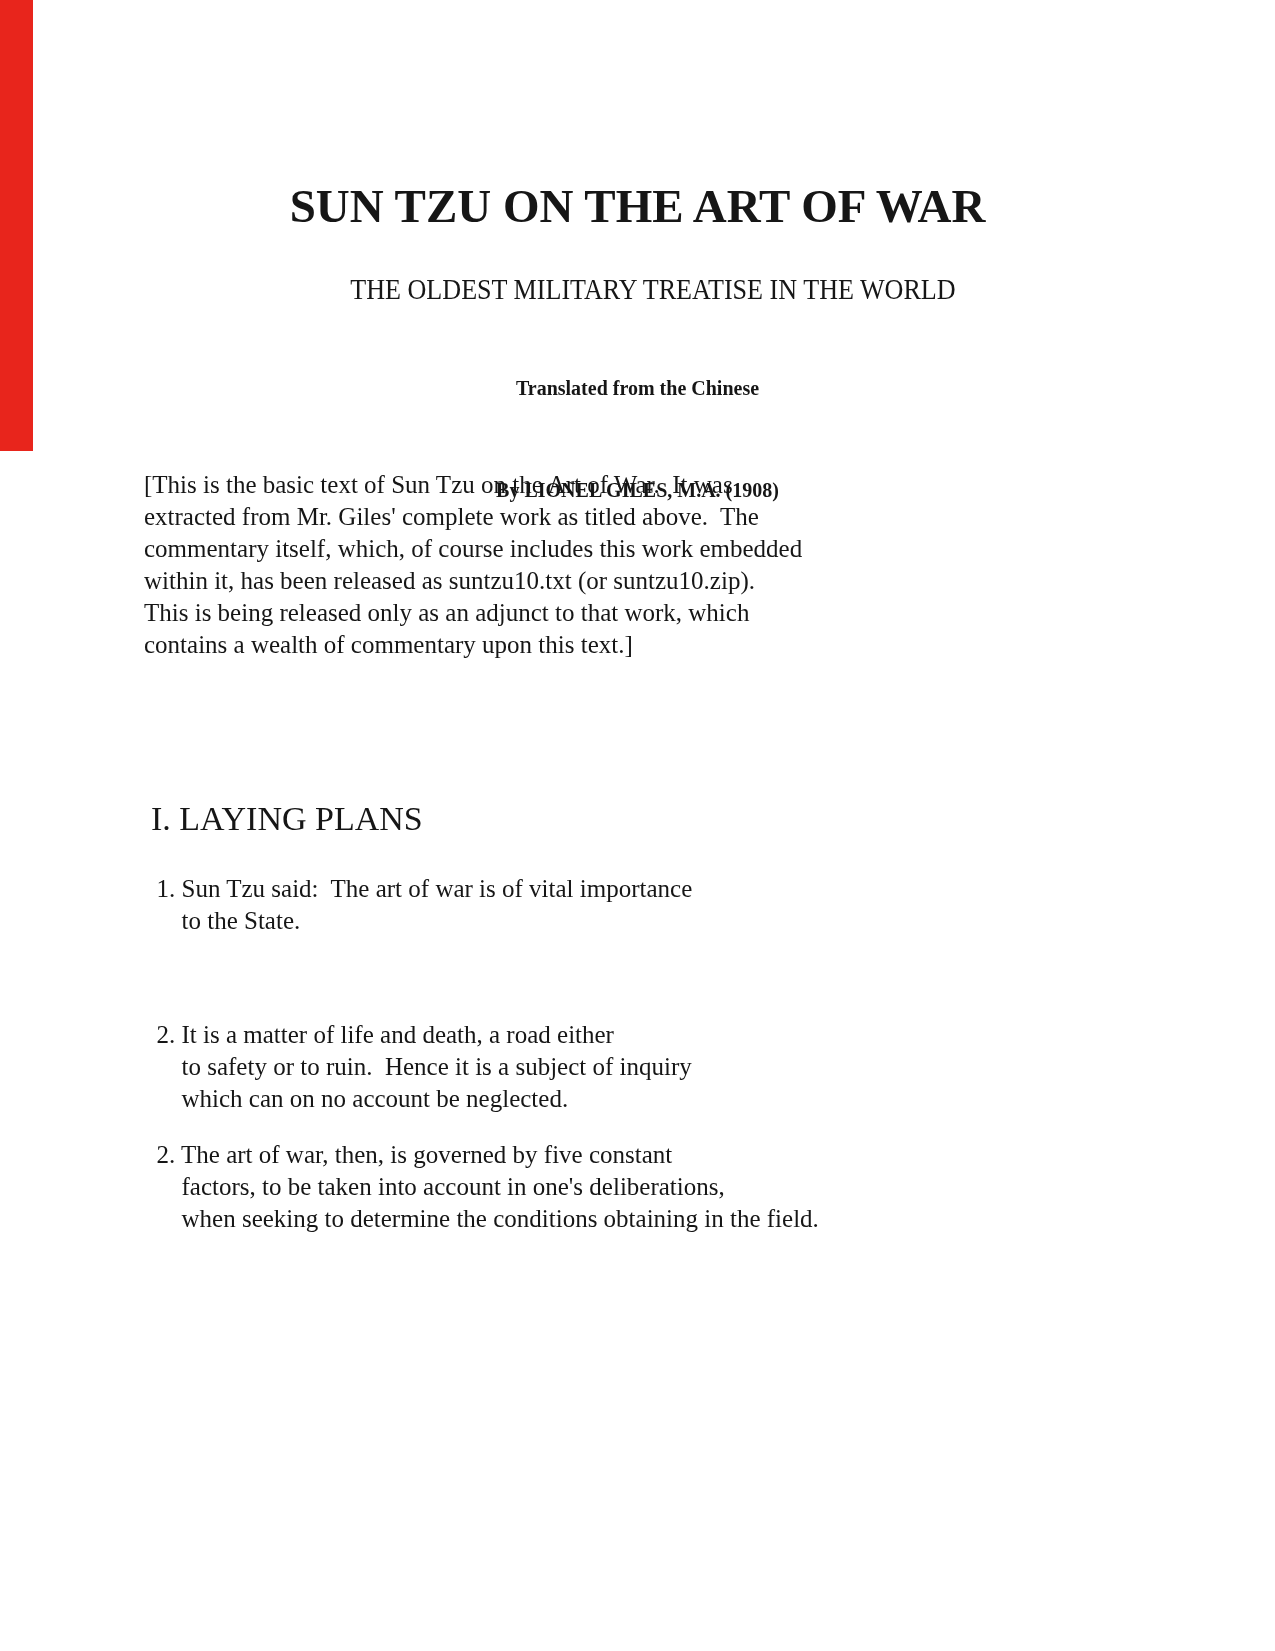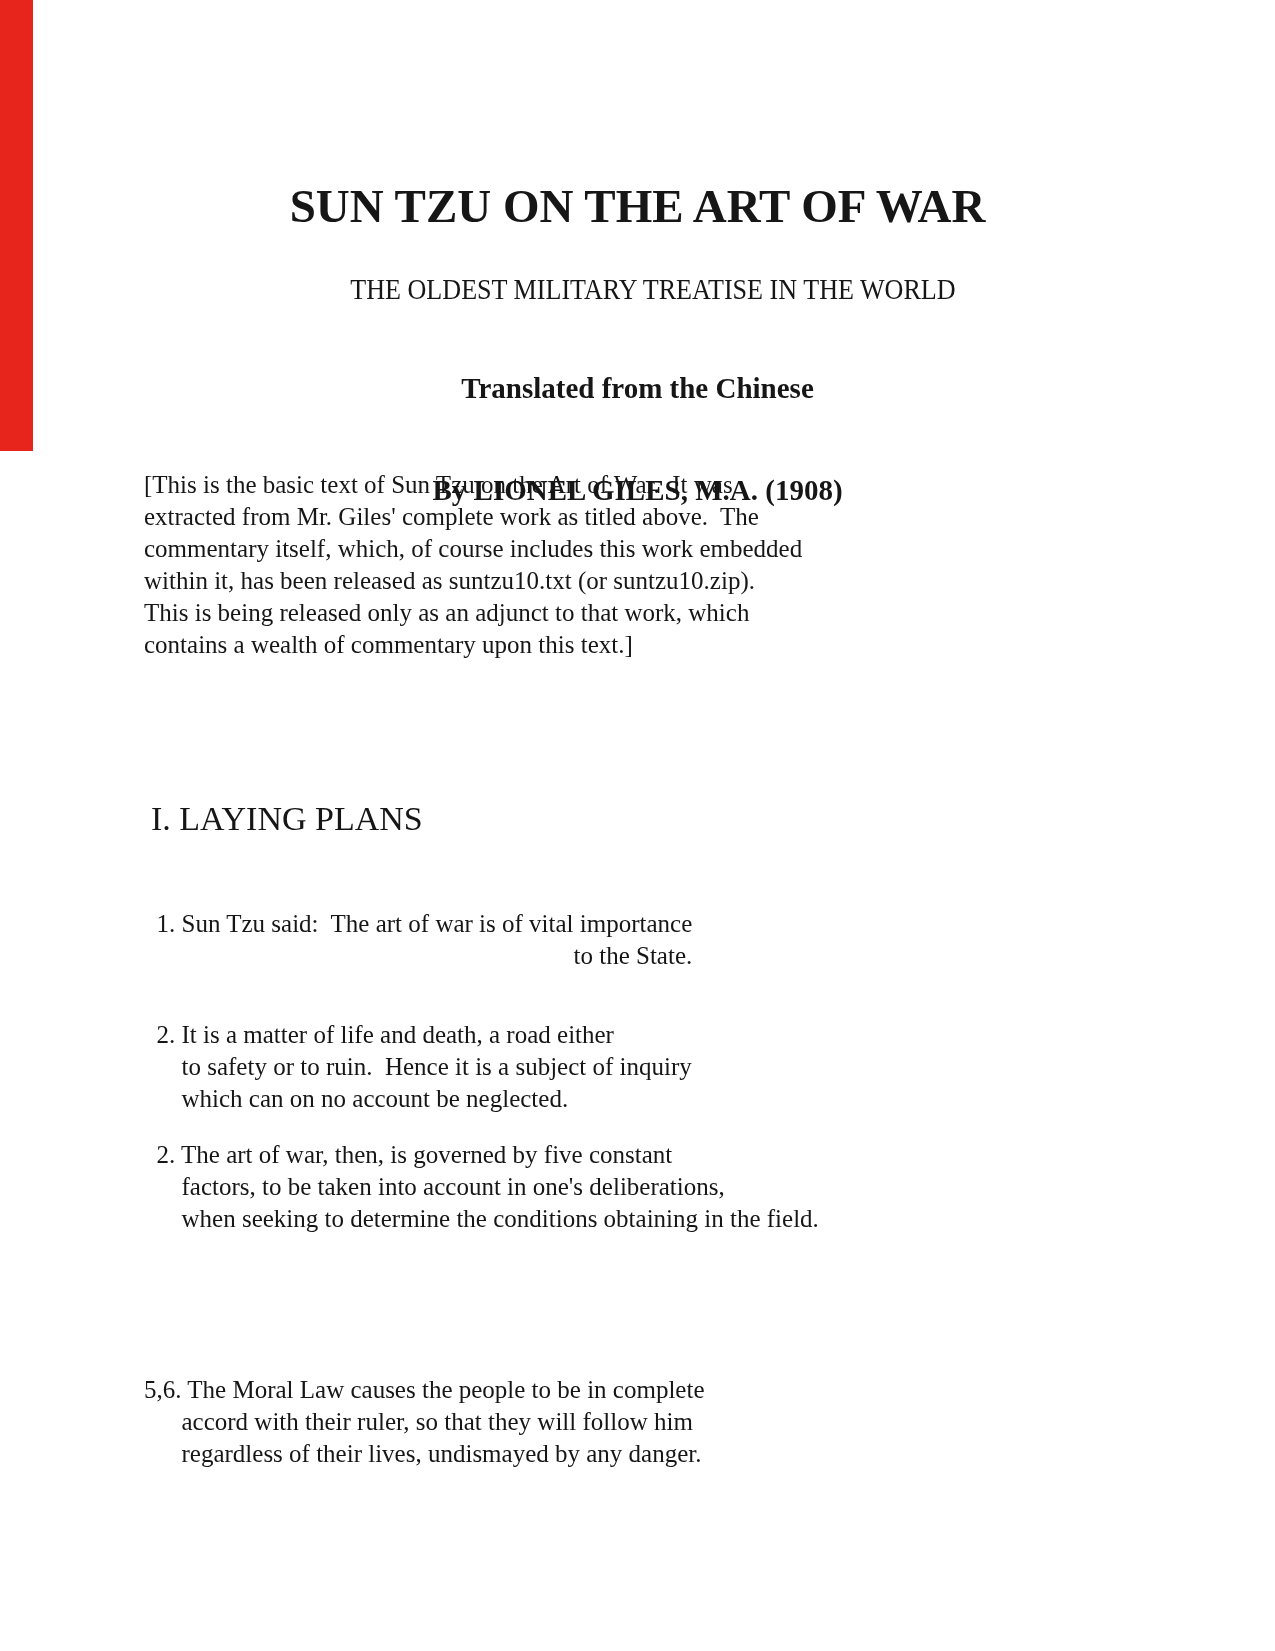--- a/index.html
+++ b/index.html
@@ -41,34 +41,34 @@
   .subtitle .squeeze {
     display: inline-block;
     transform: scaleX(0.87);
     transform-origin: 50% 50%;
   }
   .byline {
     position: absolute;
     top: 303px; left: 0; right: 0;
     text-align: center;
     font-weight: bold;
-    font-size: 29px;
+    font-size: 20px;
     line-height: 34px;
     white-space: pre;
   }
   .txt {
     position: absolute;
     left: 144px;
     font-size: 25px;
     line-height: 32px;
     white-space: pre;
   }
   #editors-note { top: 469px; }
   #chapter-heading { top: 803px; font-size: 34px; padding-left: 7px; }
-  #passage-1 { top: 908px; text-align: right; }
+  #passage-1 { top: 873px; }
   #passage-2 { top: 1011px; margin-top: 8px; }
   #passage-3 { top: 1139px; }
   #passage-4 { top: 1271px; }
   #passage-5 { top: 1374px; }
 </style>
 </head>
 <body>
 
 <div class="page" style="color: rgb(22, 22, 22);">
 
@@ -99,17 +99,14 @@
 
   <div class="txt" id="passage-2">  2. It is a matter of life and death, a road either
       to safety or to ruin.  Hence it is a subject of inquiry
       which can on no account be neglected.</div>
 
   <div class="txt" id="passage-3">  2. The art of war, then, is governed by five constant
       factors, to be taken into account in one's deliberations,
       when seeking to determine the conditions obtaining in the field.</div>
 
 
-  <div class="txt" id="passage-5">5,6. The Moral Law causes the people to be in complete
-      accord with their ruler, so that they will follow him
-      regardless of their lives, undismayed by any danger.</div>
 
 </div>
 
 </body></html>

